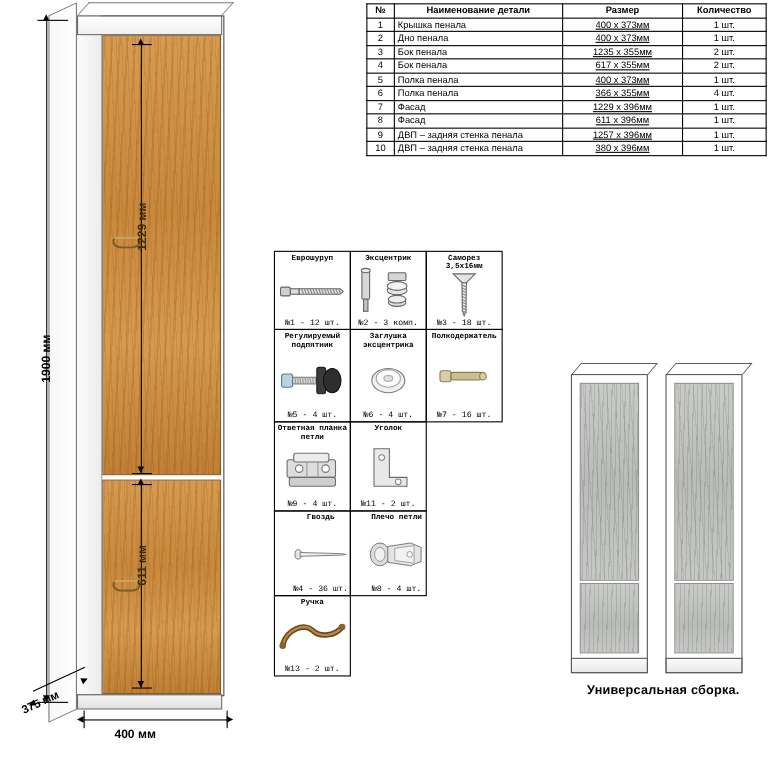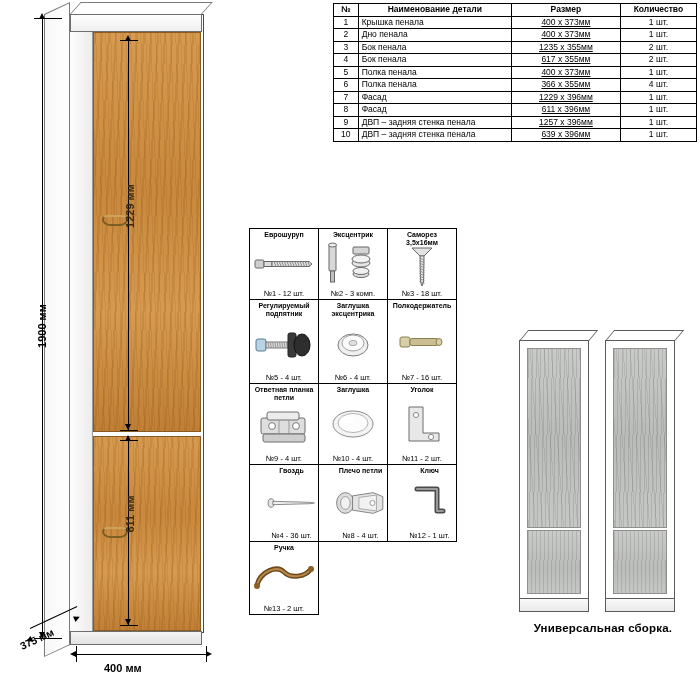--- a/index.html
+++ b/index.html
@@ -93,20 +93,21 @@
   .rot{transform:rotate(-90deg);transform-origin:center;}
 
   
   #hardware{left:249px;top:228px;width:250px;}
   .hw-row{display:flex;}
   .hw-cell{
     width:70px;box-sizing:border-box;
     border:1px solid #000;margin-right:-1px;margin-bottom:-1px;
     display:flex;flex-direction:column;align-items:center;
     padding:2px 1px 1px 1px;
+    font-family:Liberation Mono, monospace;
   }
   .hw-title{font-size:7px;font-weight:bold;text-align:center;line-height:1.15;min-height:9px;}
   .hw-art{flex:1;display:flex;align-items:center;justify-content:center;width:100%;}
   .hw-qty{font-size:7.5px;text-align:center;padding-top:1px;}
   .h1r{height:72px;}
   .h2r{height:85px;}
   .h3r{height:82px;}
   .h4r{height:78px;padding-left:16px;}
   .h5r{height:74px;justify-content:space-between;}
 
@@ -212,21 +213,21 @@
       </tr>
       <tr>
         <td class="num">9</td>
         <td class="name">ДВП – задняя стенка пенала</td>
         <td class="size">1257 х 396мм</td>
         <td class="qty">1 шт.</td>
       </tr>
       <tr>
         <td class="num">10</td>
         <td class="name">ДВП – задняя стенка пенала</td>
-        <td class="size">639 х 396мм</td>
+        <td class="size">380 х 396мм</td>
         <td class="qty">1 шт.</td>
       </tr>
     </tbody>
 </table>
 
 <div class="abs" id="cabinet">
   <div class="persp-side"></div>
   <div class="persp-top"></div>
   <div class="cab-body"></div>
   <div class="cab-side-left"></div>
@@ -412,31 +413,20 @@
             <rect x="10" y="28" width="42" height="8" rx="2" fill="#cfcfcf" stroke="#6e6e6e"></rect>
             <circle cx="19" cy="20" r="3.4" fill="#fff" stroke="#777"></circle>
             <circle cx="43" cy="20" r="3.4" fill="#fff" stroke="#777"></circle>
             <line x1="26" y1="14" x2="26" y2="27" stroke="#999"></line>
             <line x1="36" y1="14" x2="36" y2="27" stroke="#999"></line>
           </svg>
         </div>
         <div class="hw-qty">№9 - 4 шт.</div>
       </div>
       <div class="hw-cell h3r">
-        <div class="hw-title" style="white-space: pre-line;">Заглушка</div>
-        <div class="hw-art">
-          <svg width="52" height="34" viewBox="0 0 52 34">
-            <ellipse cx="26" cy="17" rx="20" ry="13" fill="#f4f4f4" stroke="#8a8a8a"></ellipse>
-            <ellipse cx="26" cy="16" rx="15" ry="9.5" fill="#fcfcfc" stroke="#b5b5b5"></ellipse>
-            <ellipse cx="21" cy="13" rx="6" ry="3.4" fill="#ffffff" opacity=".9"></ellipse>
-          </svg>
-        </div>
-        <div class="hw-qty">№10 - 4 шт.</div>
-      </div>
-      <div class="hw-cell h3r">
         <div class="hw-title" style="white-space: pre-line;">Уголок</div>
         <div class="hw-art">
           <svg width="46" height="42" viewBox="0 0 46 42">
             <path d="M10 4 L24 4 L24 30 L40 30 L40 38 L10 38 Z" fill="#e8e8e8" stroke="#6d6d6d"></path>
             <circle cx="17" cy="12" r="2.6" fill="#fff" stroke="#888"></circle>
             <circle cx="32" cy="34" r="2.6" fill="#fff" stroke="#888"></circle>
           </svg>
         </div>
         <div class="hw-qty">№11 - 2 шт.</div>
       </div>
@@ -457,30 +447,20 @@
         <div class="hw-art">
           <svg width="64" height="42" viewBox="0 0 64 42">
             <ellipse cx="13" cy="21" rx="11" ry="13" fill="#dcdcdc" stroke="#6a6a6a"></ellipse>
             <ellipse cx="13" cy="21" rx="6" ry="8" fill="#f1f1f1" stroke="#8d8d8d"></ellipse>
             <path d="M22 12 L48 8 L60 13 L60 29 L48 34 L22 30 Z" fill="#e4e4e4" stroke="#6a6a6a"></path>
             <path d="M30 14 L52 11 L52 31 L30 28 Z" fill="#f2f2f2" stroke="#9a9a9a"></path>
             <circle cx="47" cy="21" r="3.2" fill="#fff" stroke="#888"></circle>
           </svg>
         </div>
         <div class="hw-qty">№8 - 4 шт.</div>
-      </div>
-      <div class="hw-cell h4r">
-        <div class="hw-title" style="white-space: pre-line;">Ключ</div>
-        <div class="hw-art">
-          <svg width="46" height="44" viewBox="0 0 46 44">
-            <path d="M10 8 L30 8 L30 30 L36 30" fill="none" stroke="#4a4a4a" stroke-width="5" stroke-linecap="round" stroke-linejoin="round"></path>
-            <path d="M10 8 L30 8 L30 30 L36 30" fill="none" stroke="#9a9a9a" stroke-width="2" stroke-linecap="round" stroke-linejoin="round"></path>
-          </svg>
-        </div>
-        <div class="hw-qty">№12 - 1 шт.</div>
       </div>
     </div>
     <div class="hw-row">
       <div class="hw-cell h5r">
         <div class="hw-title" style="white-space: pre-line;">Ручка</div>
         <div class="hw-art">
           <svg width="66" height="30" viewBox="0 0 66 30">
             <path d="M6 22 C10 8, 26 2, 33 9 C40 16, 54 14, 60 6" fill="none" stroke="#6b4a1e" stroke-width="5" stroke-linecap="round"></path>
             <path d="M6 22 C10 8, 26 2, 33 9 C40 16, 54 14, 60 6" fill="none" stroke="#b9884a" stroke-width="2" stroke-linecap="round"></path>
             <circle cx="6" cy="23" r="3" fill="#8a6128"></circle>

